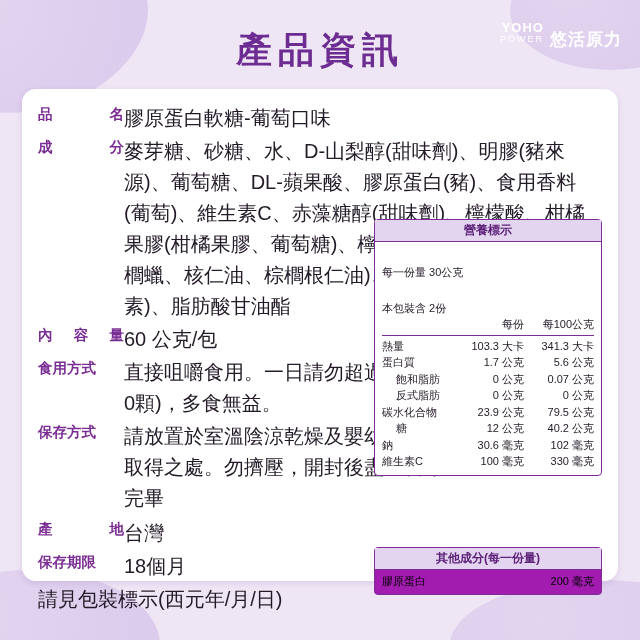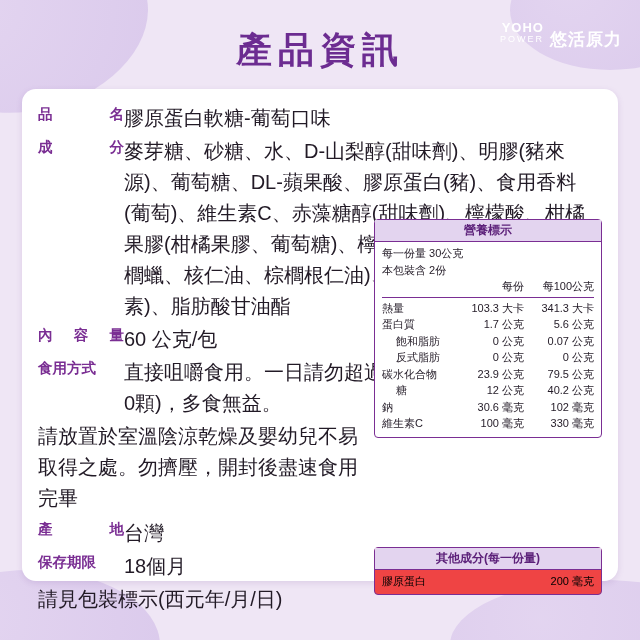--- a/index.html
+++ b/index.html
@@ -85,35 +85,35 @@
     color:#221a26;
   }
   .nutri-hd {
     background:#e3d4ef; color:#5c2079;
     text-align:center; font-weight:bold;
     font-size:12px; padding:2px 0;
     border-bottom:1px solid #7a2e93;
   }
   .nutri-body { padding:3px 7px 5px 7px; }
   .nline { display:flex; justify-content:space-between; line-height:1.5; }
-  .nline.plain { display:block; line-height:1.5; }
+  .nline.plain { display:block; line-height:1.5;margin-top:19px; }
   .cols { display:flex; justify-content:flex-end; gap:8px; line-height:1.5; }
   .c-name { flex:1 1 auto; }
   .c-a { width:62px; text-align:right; }
   .c-b { width:62px; text-align:right; }
   .hdr-rule { border-bottom:1px solid #7a2e93; margin:2px 0 2px 0; }
   .indent { padding-left:14px; }
 
   .other {
     position:absolute;
     right:16px; top:458px;
     width:228px;
     border:1px solid #7a2e93;
     border-radius:4px;
-    background:#ef4444;
+    background:#a21caf;
     font-size:11px;
   }
   .other-hd {
     background:#e3d4ef; color:#5c2079;
     text-align:center; font-weight:bold;
     font-size:12px; padding:2px 0;
     border-bottom:1px solid #7a2e93;
   }
   .other-body { padding:3px 7px 4px 7px; }
 </style>
@@ -164,20 +164,23 @@
     </div>
 
     <div class="row">
       <div class="lbl">
         <span>食用方式</span>
       </div>
       <div class="val narrow">直接咀嚼食用。一日請勿超過1份(約10顆)，多食無益。</div>
     </div>
 
     <div class="row">
+      <div class="lbl">
+        <span>保存方式</span>
+      </div>
       <div class="val narrow">請放置於室溫陰涼乾燥及嬰幼兒不易取得之處。勿擠壓，開封後盡速食用完畢</div>
     </div>
 
 
     <div class="row" style="margin-top:4px">
       <div class="lbl">
         <span>產</span>
         <span>地</span>
       </div>
       <div class="val narrow">台灣</div>

